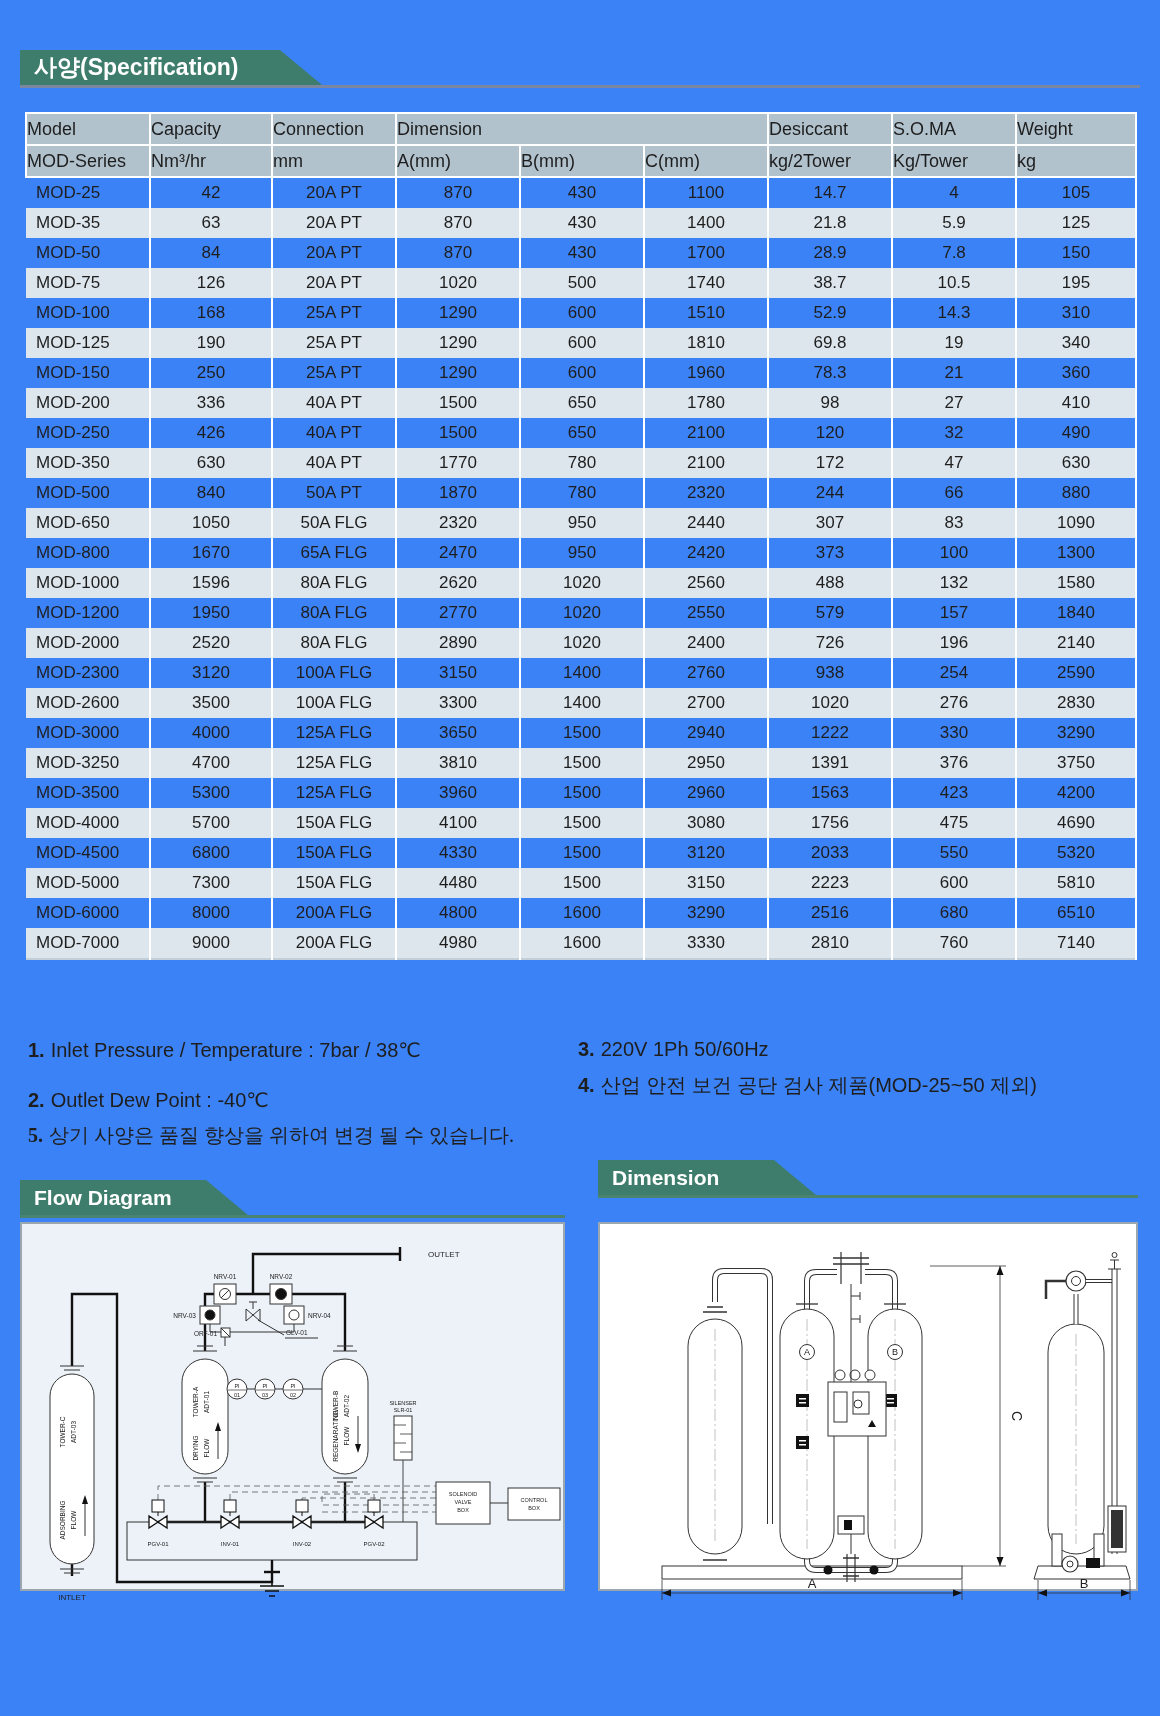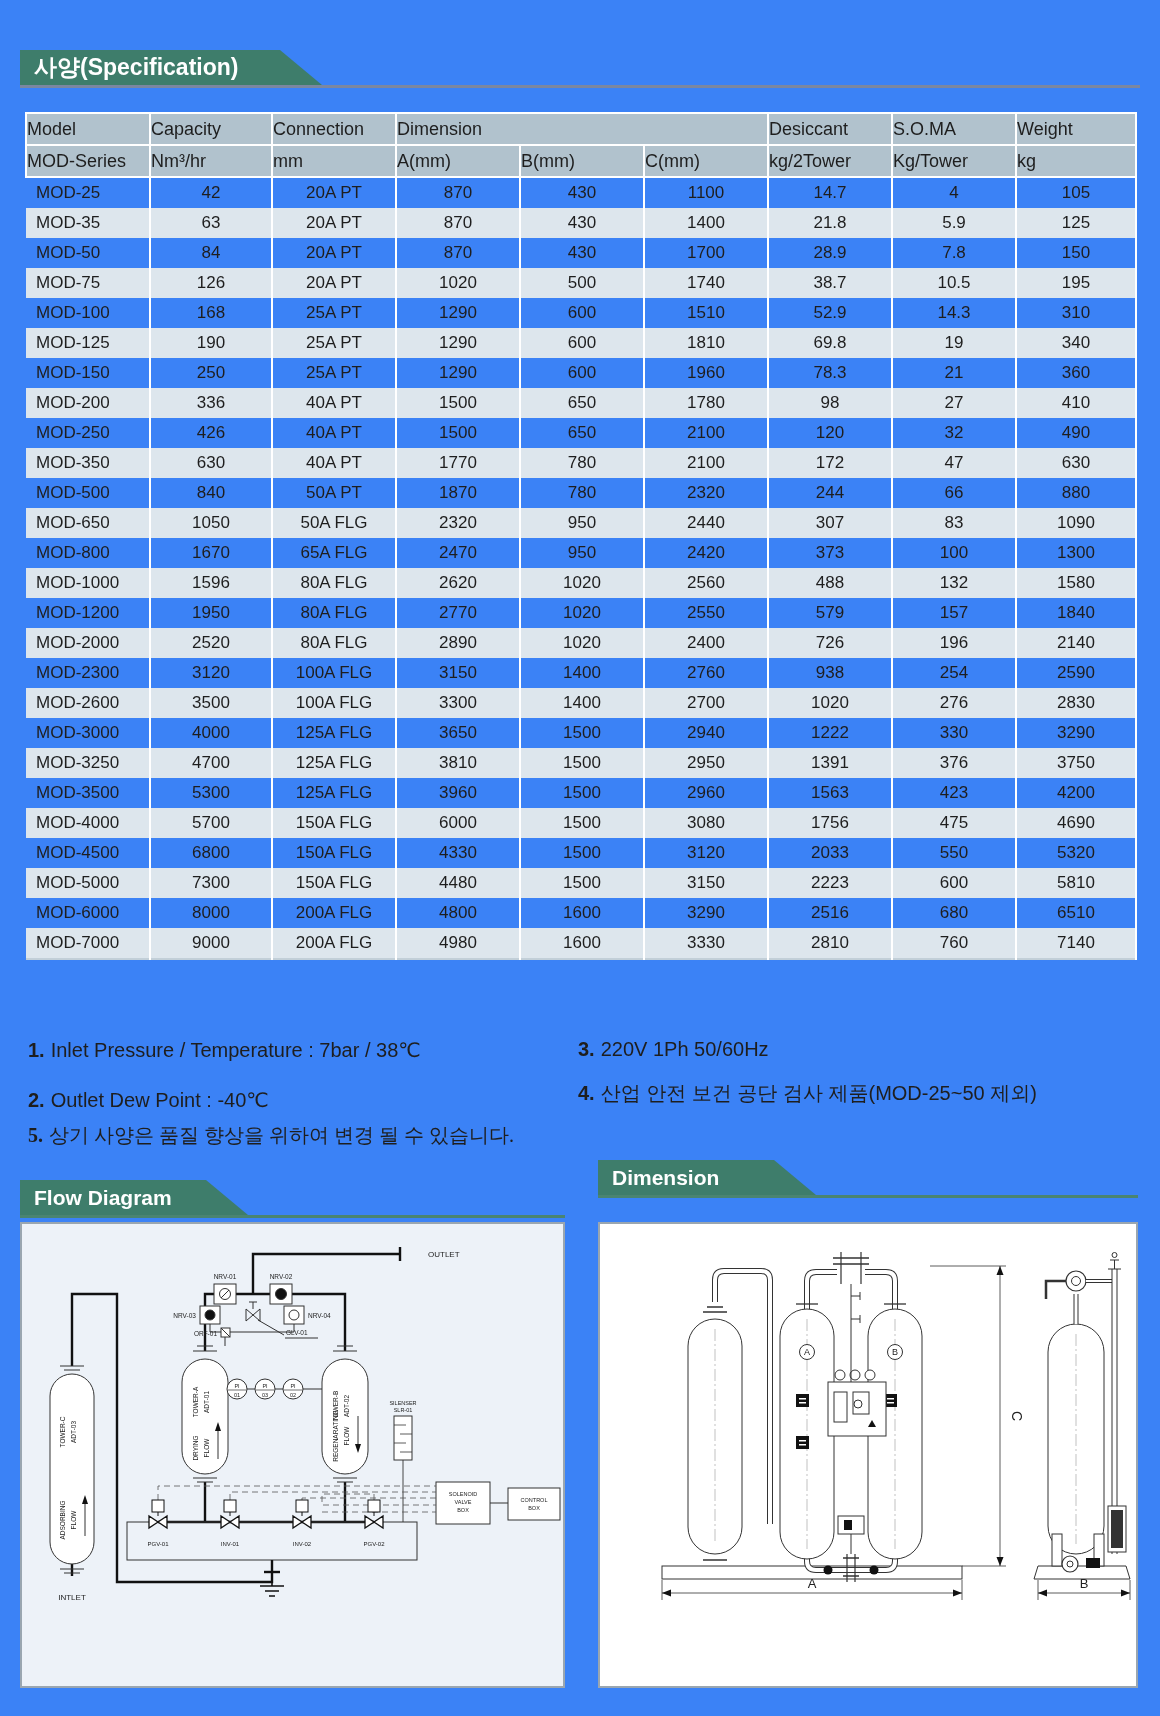--- a/index.html
+++ b/index.html
@@ -28,21 +28,21 @@
   table.spec tr.shade td{background:#dde6ed;}
   table.spec td.model{text-align:left;padding-left:10px;}
   table.spec tbody{border-bottom:2px solid #c2cfd8;}
 
   
   .notes{position:absolute;left:25px;top:1038px;width:1115px;height:110px;font-size:20px;}
   .note{position:absolute;white-space:nowrap;}
   .note b{font-weight:bold;margin-right:6px;}
 
   
-  .diag-box{position:absolute;top:1222px;height:466px;border:2px solid #9aa6b0;box-sizing:border-box;}
+  .diag-box{position:absolute;top:1222px;height:369px;border:2px solid #9aa6b0;box-sizing:border-box;}
   .flow-box{left:20px;width:545px;background:#edf2f8;}
   .dim-box{left:598px;width:540px;background:#fff;}
   svg text{fill:#222;}
 </style>
 </head>
 <body>
 
 <div class="page">
 
   <div class="banner-row spec">
@@ -314,21 +314,21 @@
           <td>1500</td>
           <td>2960</td>
           <td>1563</td>
           <td>423</td>
           <td>4200</td>
         </tr>
         <tr class="shade">
           <td class="model">MOD-4000</td>
           <td>5700</td>
           <td>150A FLG</td>
-          <td>6000</td>
+          <td>4100</td>
           <td>1500</td>
           <td>3080</td>
           <td>1756</td>
           <td>475</td>
           <td>4690</td>
         </tr>
         <tr>
           <td class="model">MOD-4500</td>
           <td>6800</td>
           <td>150A FLG</td>
@@ -378,21 +378,21 @@
   <div class="notes">
     <div class="note" style="left:3px;top:0px;">
       <b>1.</b><span>Inlet Pressure / Temperature : 7bar / 38℃</span>
     </div>
     <div class="note" style="left:553px;top:0px;">
       <b>3.</b><span>220V 1Ph 50/60Hz</span>
     </div>
     <div class="note" style="left:3px;top:50px;">
       <b>2.</b><span>Outlet Dew Point : -40℃</span>
     </div>
-    <div class="note" style="left:553px;top:42px;">
+    <div class="note" style="left:553px;top:34px;">
       <b>4.</b><span>산업 안전 보건 공단 검사 제품(MOD-25~50 제외)</span>
     </div>
     <div class="note" style="left:3px;top:84px;font-family:Liberation Serif, serif;">
       <b>5.</b><span>상기 사양은 품질 향상을 위하여 변경 될 수 있습니다.</span>
     </div>
   </div>
 
   <div class="banner-row flow">
     <div class="flag small-flag flow-flag">
       <span class="flag-txt">Flow Diagram</span>

